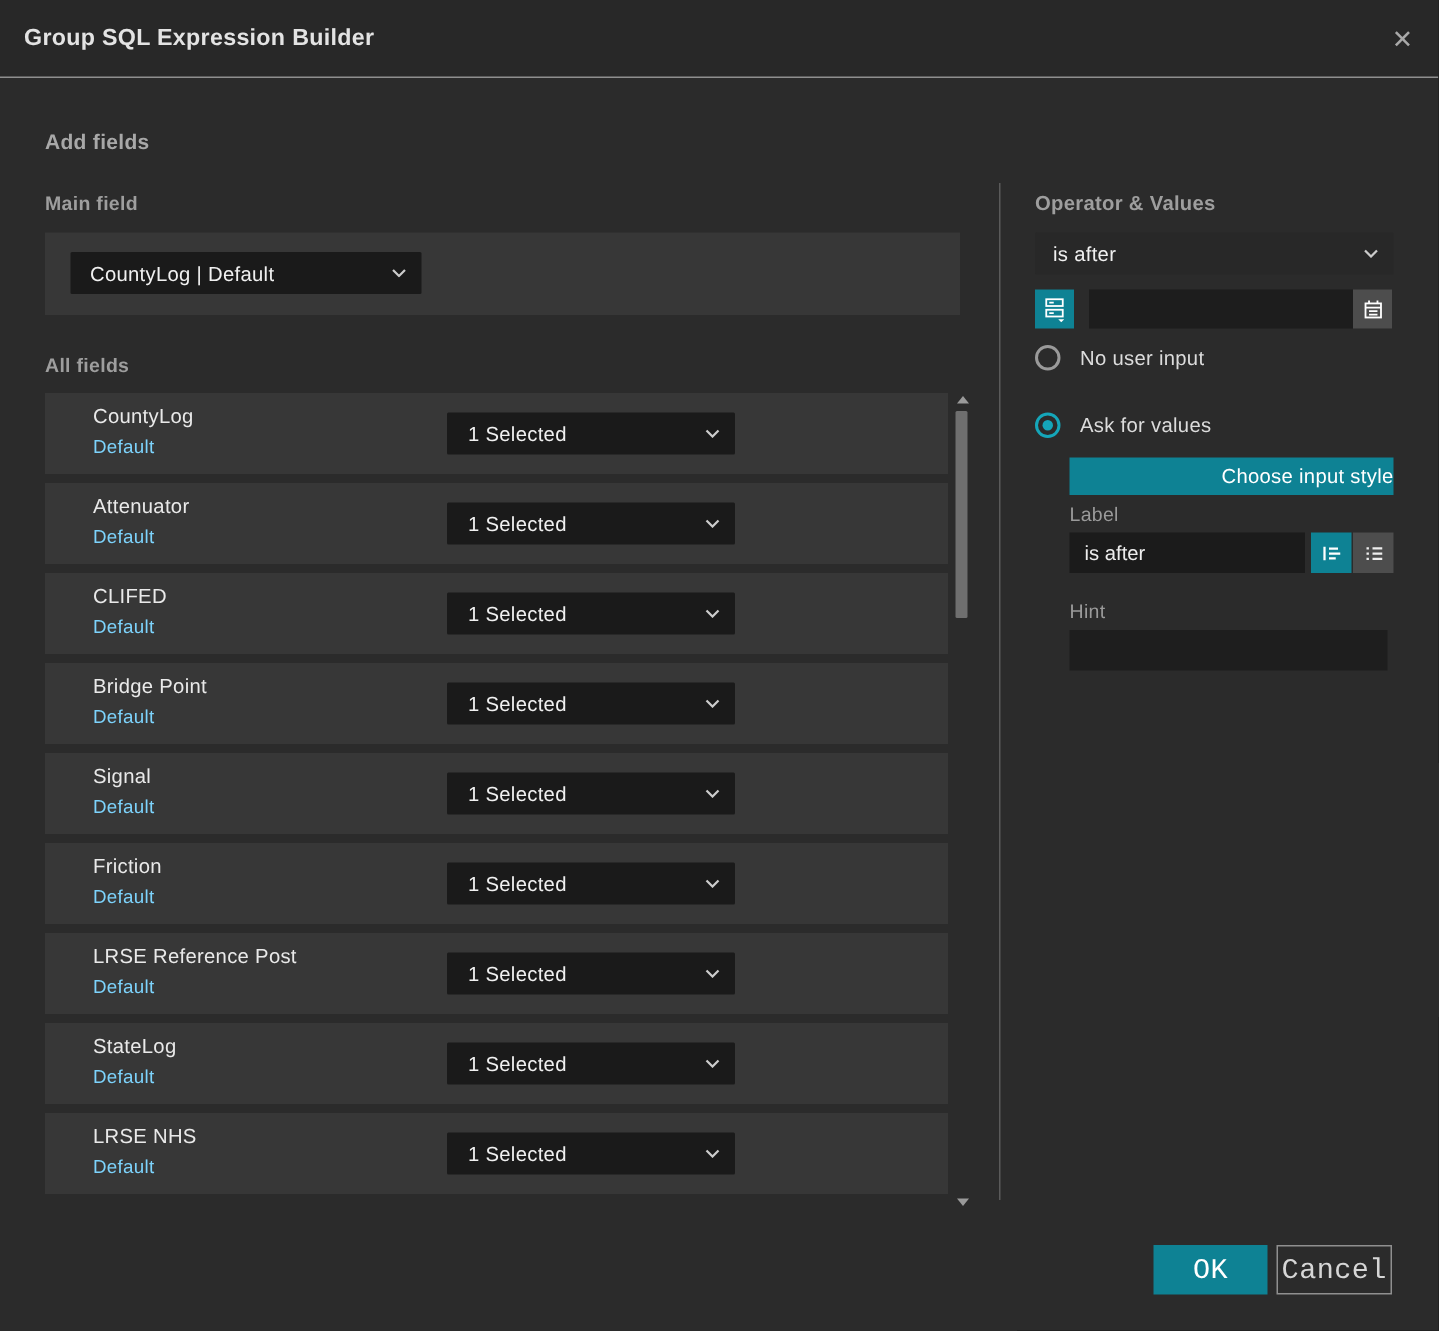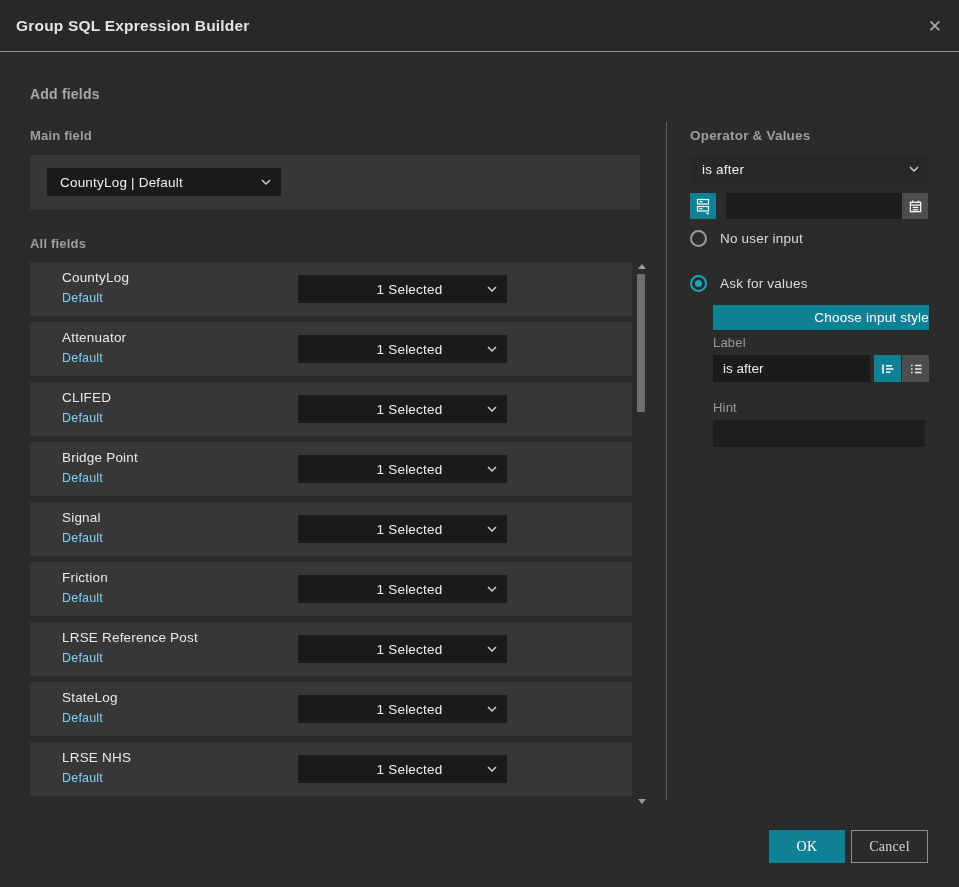--- a/index.html
+++ b/index.html
@@ -38,21 +38,21 @@
   .main-strip {
     position:absolute; left:30px; top:155px; width:610px; height:55px; background:#373737;
   }
   
   .rows { position:absolute; left:30px; top:262px; width:602px; }
   .field-row {
     position:relative; width:602px; height:54px; background:#373737; margin-bottom:6px;
   }
   .field-row .fname { position:absolute; left:32px; top:8px; font-size:13.5px; color:#e9e9e9; }
   .field-row .fsub  { position:absolute; left:32px; top:29px; font-size:12.5px; color:#7dd3fc; }
-  .field-row .dropdown { left:268px; top:13px; width:209px;justify-content:center; }
+  .field-row .dropdown { left:268px; top:13px; width:192px; }
   .field-row .dropdown .dd-text { margin-left:14px; }
   
   .scrollbar { position:absolute; left:636px; top:260px; width:11px; height:546px; }
   .sb-arrow { position:absolute; left:2px; width:0; height:0; border-left:4px solid transparent; border-right:4px solid transparent; }
   .sb-up   { top:4px; border-bottom:5px solid #9a9a9a; }
   .sb-down { bottom:2px; border-top:5px solid #9a9a9a; }
   .sb-thumb { position:absolute; left:1px; top:14px; width:8px; height:138px; background:#6f6f6f; border-radius:1px; }
   
   .vdivider { position:absolute; left:666px; top:122px; width:1px; height:678px; background:#5a5a5a; }
   
@@ -80,22 +80,22 @@
     border-radius:50%; background:#15a6b9;
   }
   .radio-label { margin-left:13px; font-size:13.5px; color:#dcdcdc; }
   .choose-btn {
     position:absolute; left:713px; top:305px; width:216px; height:25px;
     background:#0e8294; color:#ffffff; font-size:13.5px; border:none;
     font-family:"Liberation Sans", sans-serif; cursor:pointer; letter-spacing:.2px;text-align:right;
   }
   .mini-label { position:absolute; font-size:13px; color:#9a9a9a; }
   .footer-btn {
-    position:absolute; top:830px; height:33px; font-size:14px; cursor:pointer;
-    font-family:Liberation Serif, serif; letter-spacing:.3px;
+    position:absolute; top:830px; height:33px; font-size:19px; cursor:pointer;
+    font-family:Liberation Mono, monospace; letter-spacing:.3px;
   }
   .ok-btn { left:769px; width:76px; background:#0e8294; color:#fff; border:none; }
   .cancel-btn { left:851px; width:77px; background:transparent; color:#d6d6d6; border:1px solid #8f8f8f; }
   svg { display:block; }
 </style>
 </head>
 <body>
 
 <div class="screen">
 

